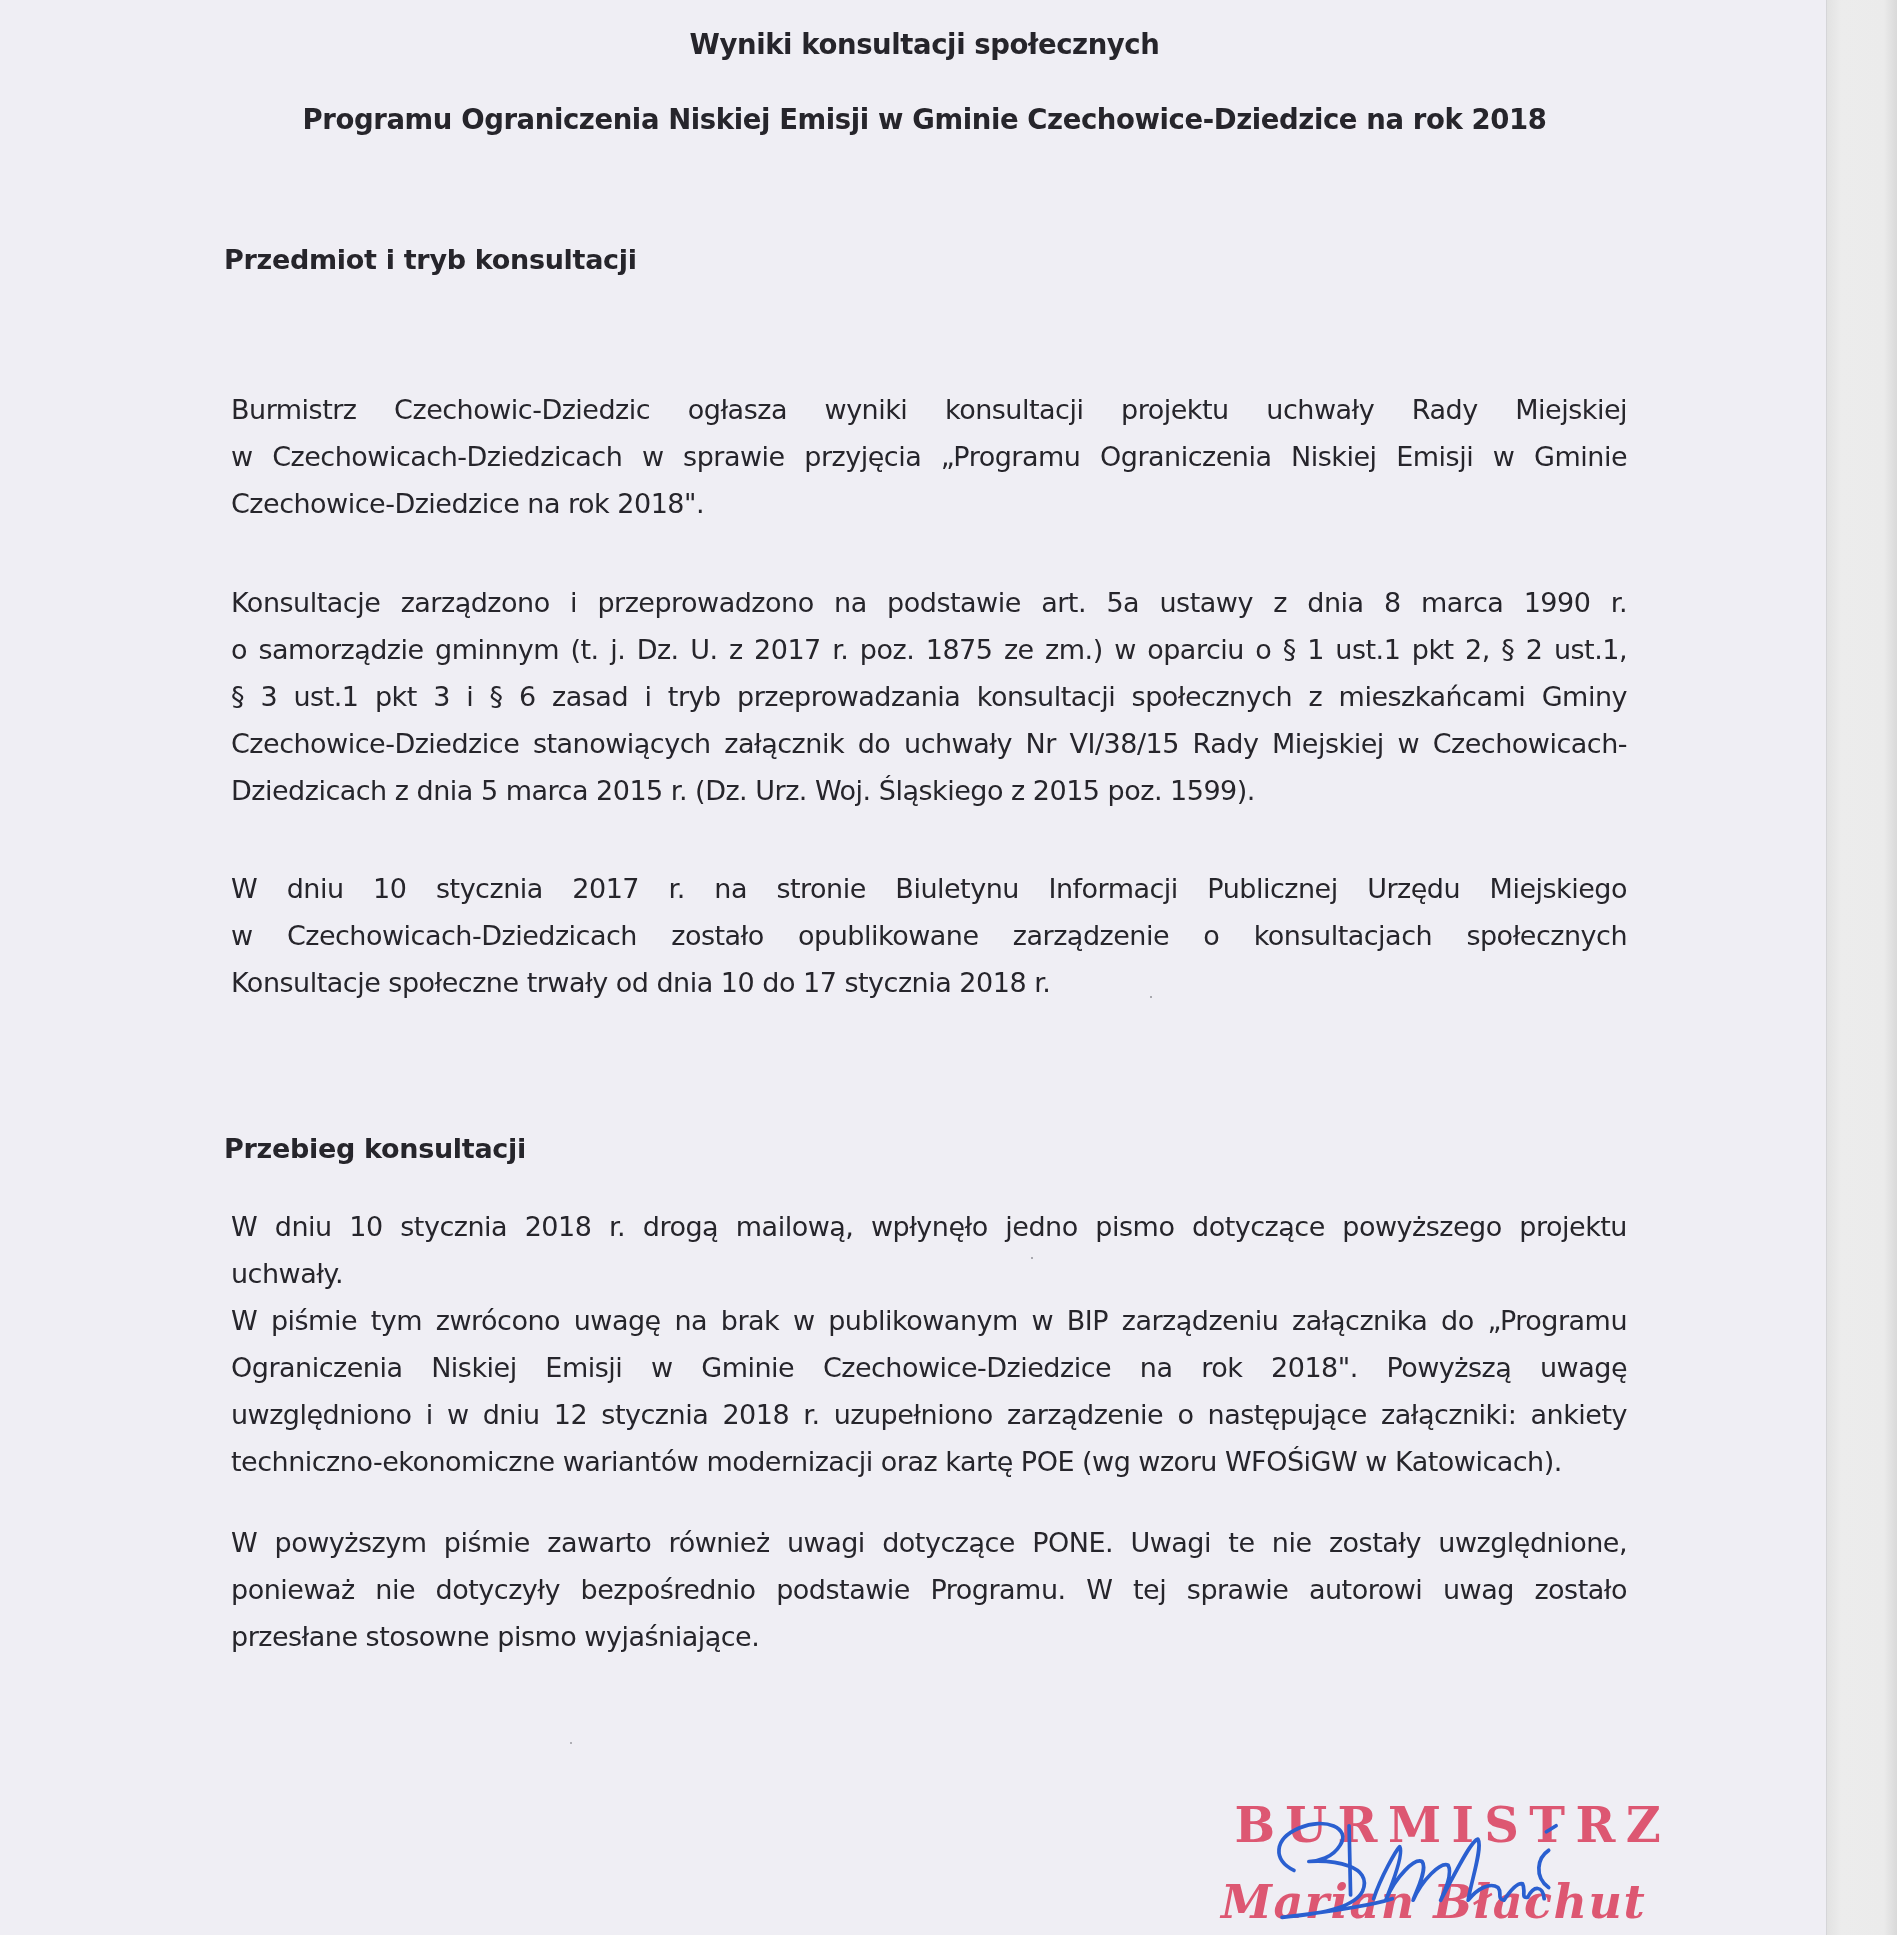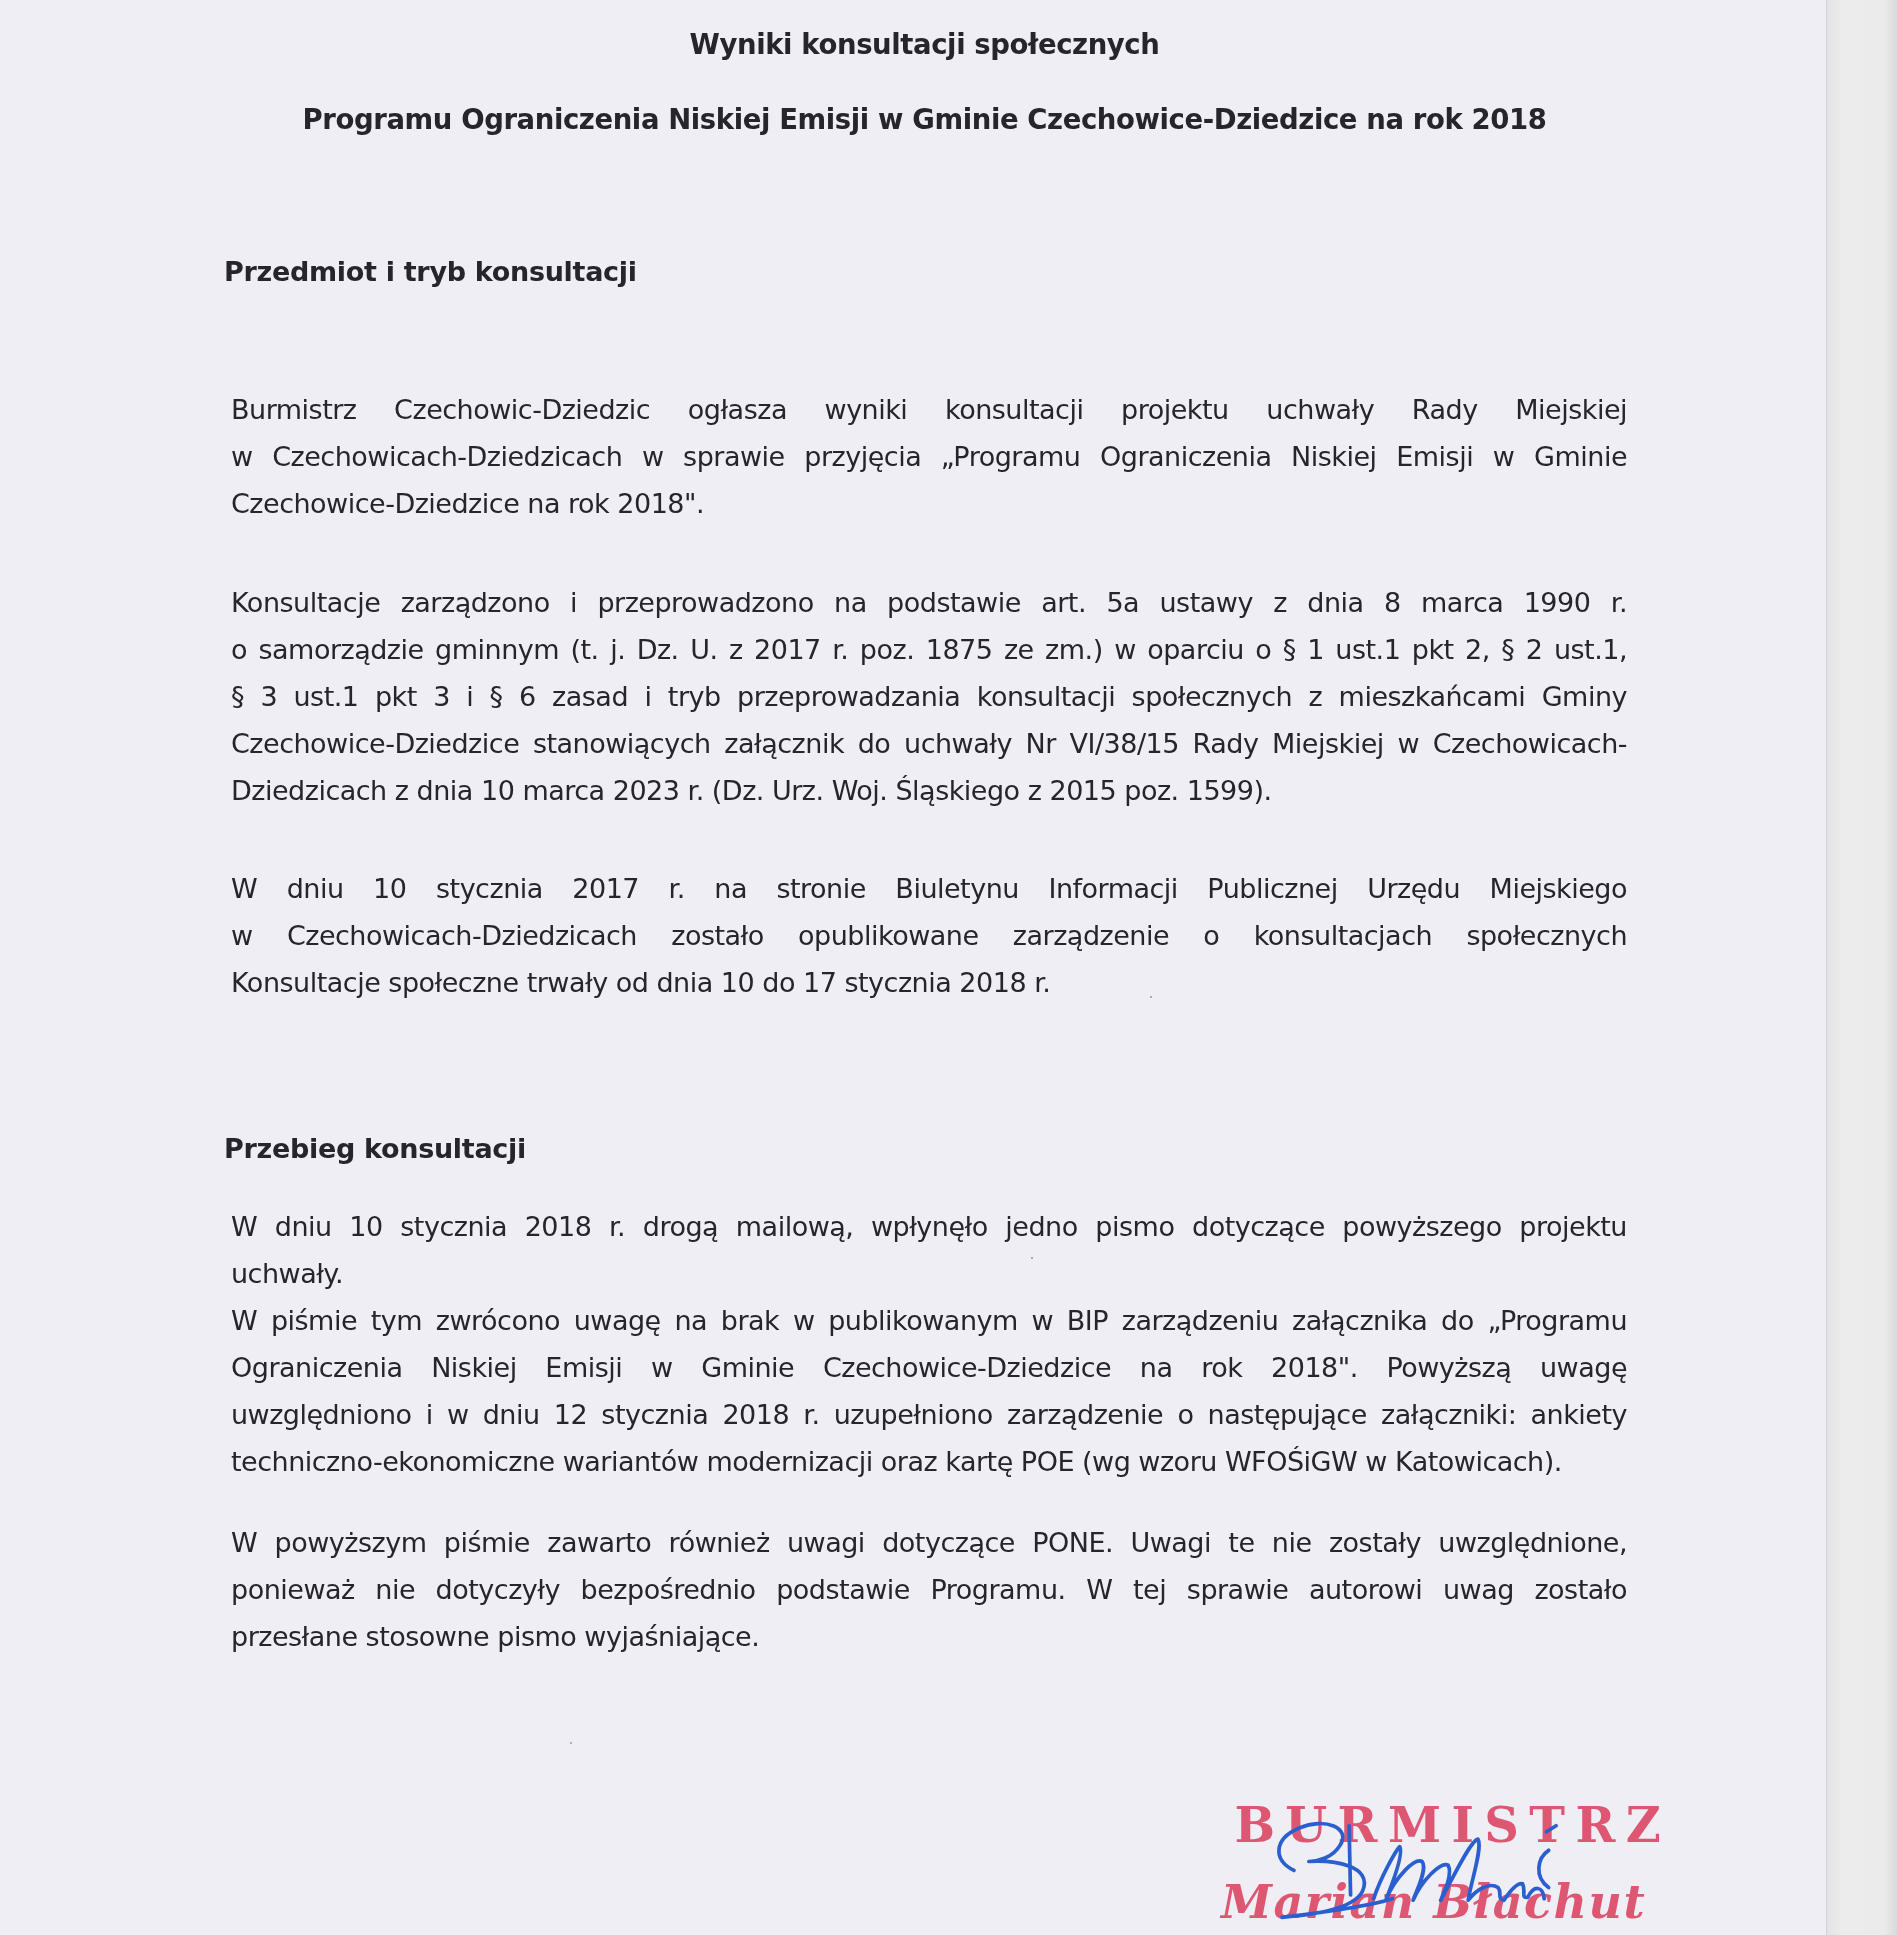--- a/index.html
+++ b/index.html
@@ -120,34 +120,34 @@
     }
   </style>
 </head>
 <body>
 
 <div class="page">
 
   <div class="title title-1">Wyniki konsultacji społecznych</div>
   <div class="title title-2">Programu Ograniczenia Niskiej Emisji w Gminie Czechowice-Dziedzice na rok 2018</div>
 
-  <div class="heading" style="top:256px;">Przedmiot i tryb konsultacji</div>
+  <div class="heading" style="top:244px;">Przedmiot i tryb konsultacji</div>
 
   <div class="para" style="top:386px;">
     <span class="line">Burmistrz Czechowic-Dziedzic ogłasza wyniki konsultacji projektu uchwały Rady Miejskiej</span>
     <span class="line">w Czechowicach-Dziedzicach w sprawie przyjęcia „Programu Ograniczenia Niskiej Emisji w Gminie</span>
     <span class="line last">Czechowice-Dziedzice na rok 2018".</span>
   </div>
 
   <div class="para" style="top:579px;">
     <span class="line">Konsultacje zarządzono i przeprowadzono na podstawie art. 5a ustawy z dnia 8 marca 1990 r.</span>
     <span class="line">o samorządzie gminnym (t. j. Dz. U. z 2017 r. poz. 1875 ze zm.) w oparciu o § 1 ust.1 pkt 2, § 2 ust.1,</span>
     <span class="line">§ 3 ust.1 pkt 3 i § 6 zasad i tryb przeprowadzania konsultacji społecznych z mieszkańcami Gminy</span>
     <span class="line">Czechowice-Dziedzice stanowiących załącznik do uchwały Nr VI/38/15 Rady Miejskiej w Czechowicach-</span>
-    <span class="line last">Dziedzicach z dnia 10 marca 2023 r. (Dz. Urz. Woj. Śląskiego z 2015 poz. 1599).</span>
+    <span class="line last">Dziedzicach z dnia 5 marca 2015 r. (Dz. Urz. Woj. Śląskiego z 2015 poz. 1599).</span>
   </div>
 
   <div class="para" style="top:865px;">
     <span class="line">W dniu 10 stycznia 2017 r. na stronie Biuletynu Informacji Publicznej Urzędu Miejskiego</span>
     <span class="line">w Czechowicach-Dziedzicach zostało opublikowane zarządzenie o konsultacjach społecznych</span>
     <span class="line last">Konsultacje społeczne trwały od dnia 10 do 17 stycznia 2018 r.</span>
   </div>
 
   <div class="heading" style="top:1133px;">Przebieg konsultacji</div>
 

